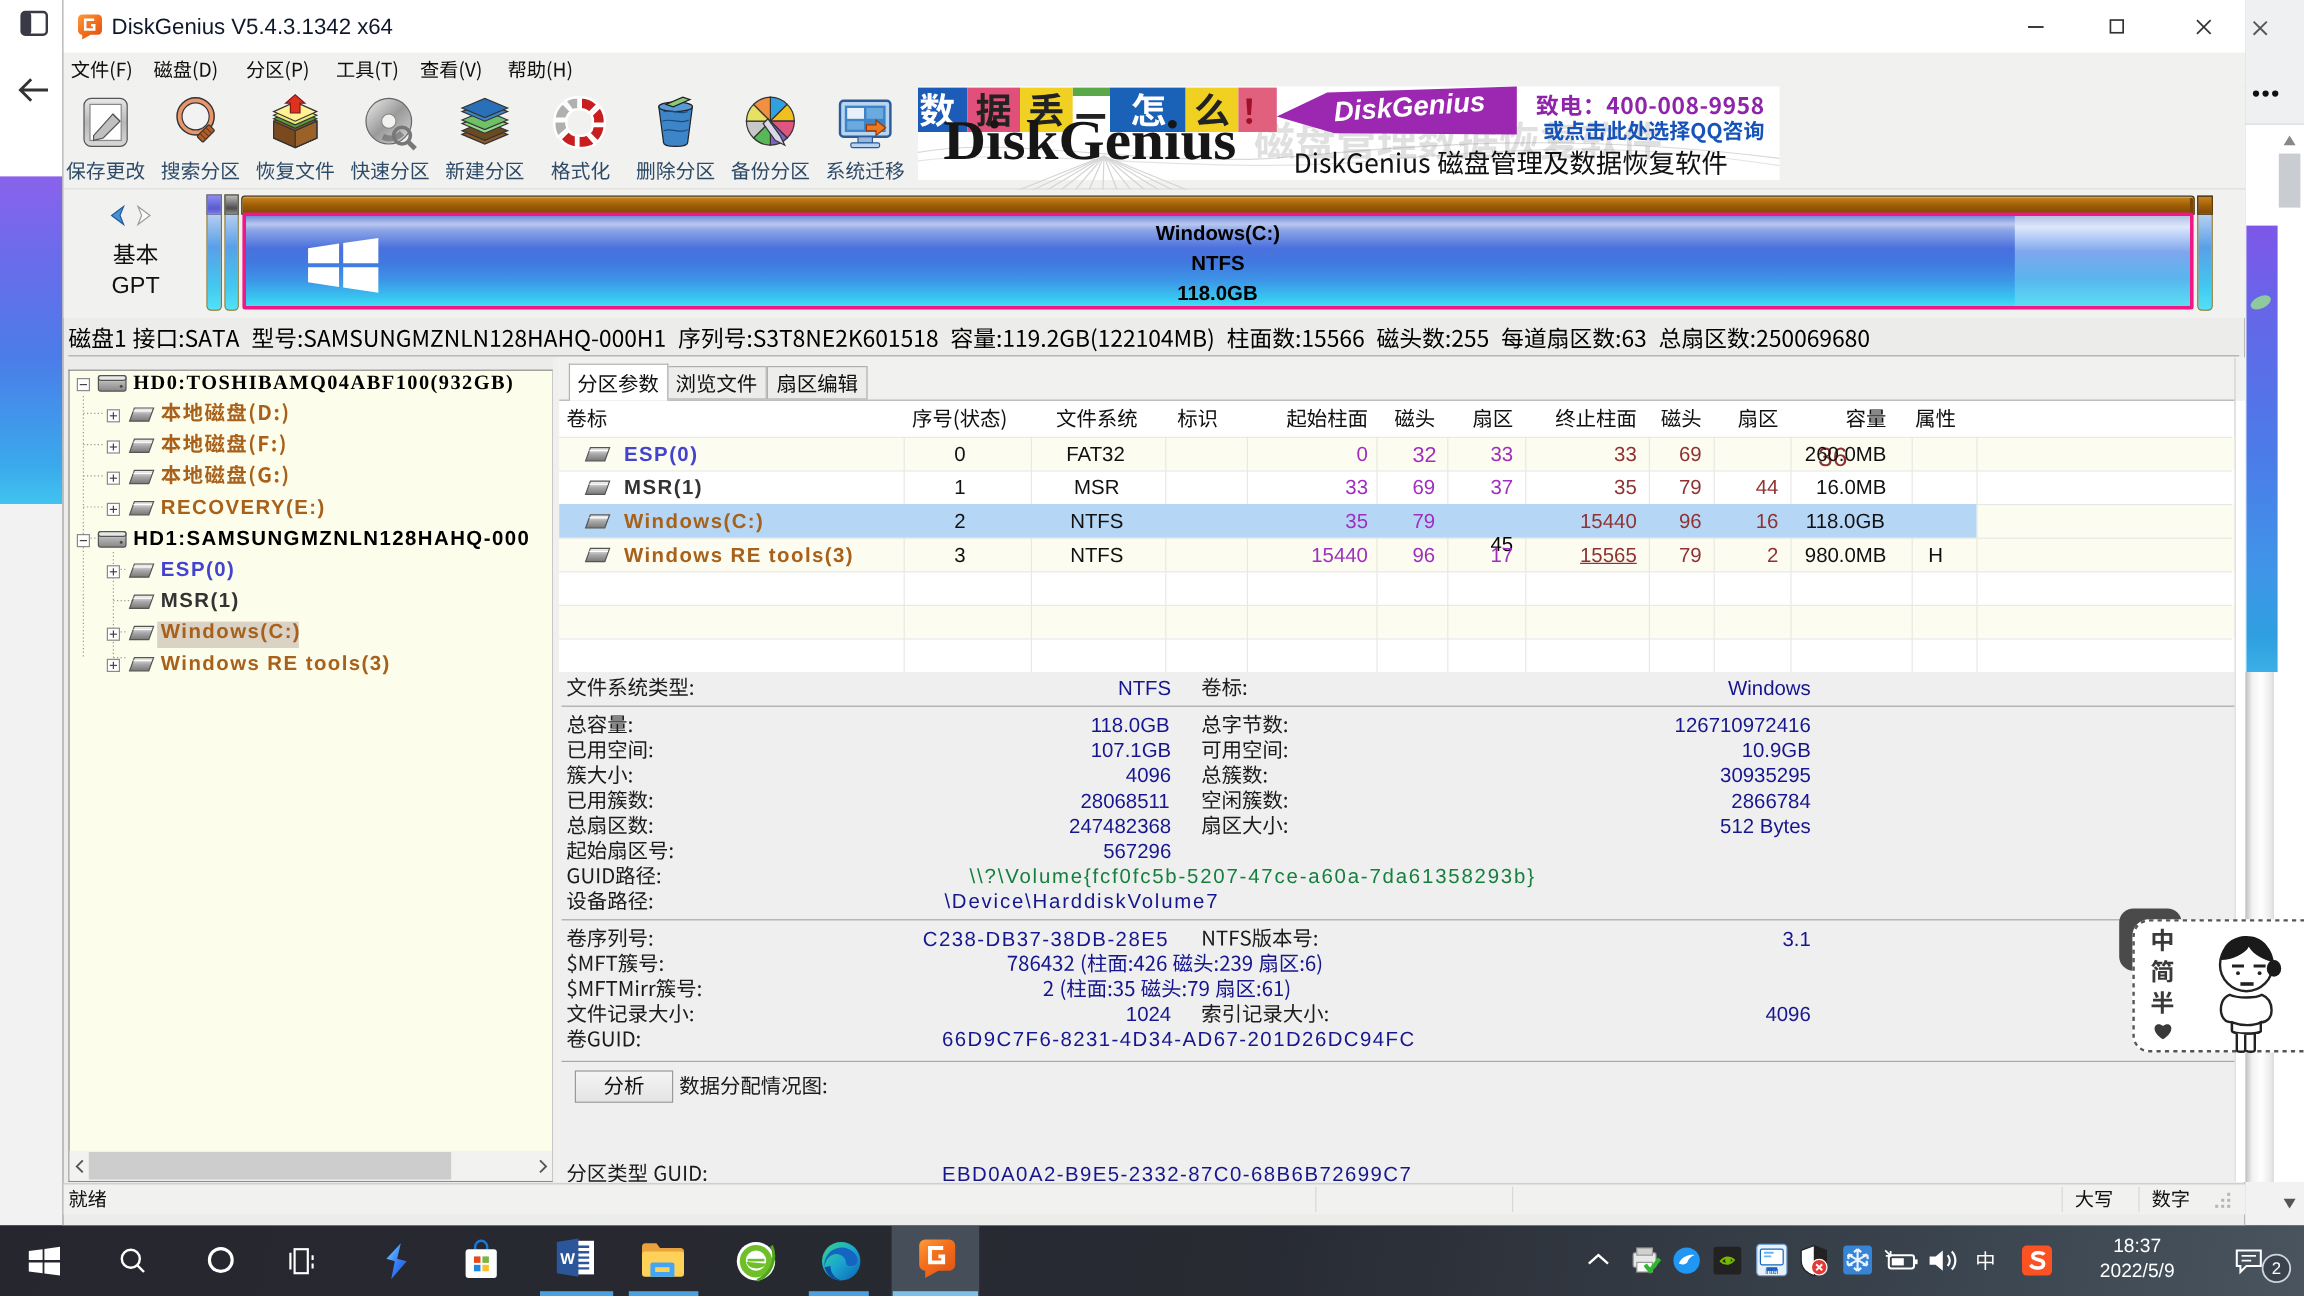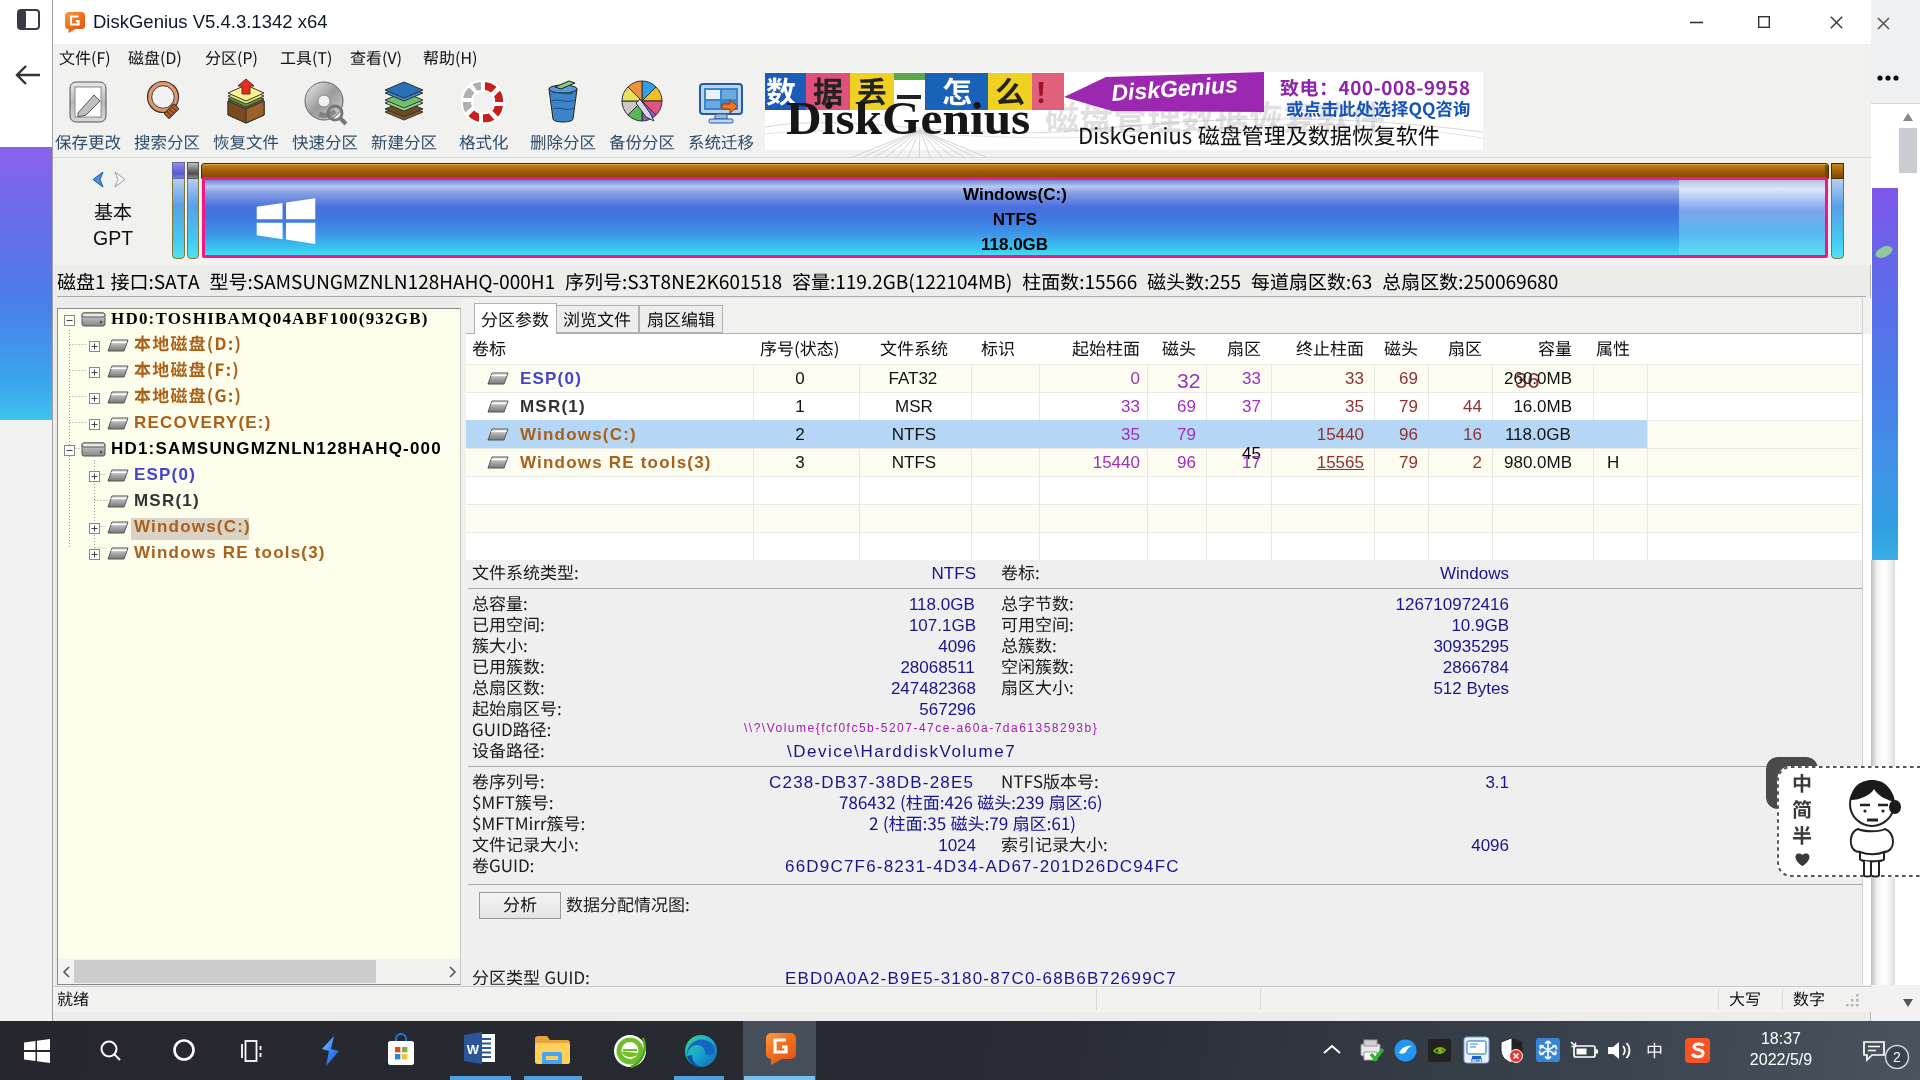--- a/index.html
+++ b/index.html
@@ -1235,21 +1235,21 @@
 <div style="position:absolute;left:1647px;top:364px;width:1px;height:196px;background:#e8e8e4;"></div>
 <div style="position:absolute;left:466px;top:420px;width:1181px;height:28px;background:#b5d7f5;"></div>
 <svg style="position:absolute;left:487px;top:372px;overflow:visible;" width="22" height="13">
     <path d="M5 1 H21 L17 12 H1 Z" fill="url(#pti)" stroke="#555"></path>
     <path d="M4.2 3.5 H19.5" stroke="#fff"></path>
   </svg>
 <div style="position:absolute;left:520.0px;top:369.6px;font-size:17px;color:#4343cf;line-height:1;white-space:pre;font-weight:bold;letter-spacing:1.2px;">ESP(0)</div>
 <div style="position:absolute;left:795.3px;top:369.6px;font-size:17px;color:#111;line-height:1;white-space:pre;">0</div>
 <div style="position:absolute;left:888.5px;top:369.6px;font-size:17px;color:#111;line-height:1;white-space:pre;">FAT32</div>
 <div style="position:absolute;left:1130.5px;top:369.6px;font-size:17px;color:#9f2fbf;line-height:1;white-space:pre;">0</div>
-<div style="position:absolute;left:1177.1px;top:369.6px;font-size:21px;color:#9f2fbf;line-height:1;white-space:pre;">32</div>
+<div style="position:absolute;left:1177.1px;top:369.6px;font-size:18px;color:#9f2fbf;line-height:1;white-space:pre;">32</div>
 <div style="position:absolute;left:1242.1px;top:369.6px;font-size:17px;color:#9f2fbf;line-height:1;white-space:pre;">33</div>
 <div style="position:absolute;left:1345.1px;top:369.6px;font-size:17px;color:#8f3232;line-height:1;white-space:pre;">33</div>
 <div style="position:absolute;left:1399.1px;top:369.6px;font-size:17px;color:#8f3232;line-height:1;white-space:pre;">69</div>
 <div style="position:absolute;left:1515px;top:369.6px;font-size:22px;color:#8f3232;line-height:1;white-space:pre;">36</div>
 <div style="position:absolute;left:1504.0px;top:369.6px;font-size:17px;color:#111;line-height:1;white-space:pre;">260.0MB</div>
 <svg style="position:absolute;left:487px;top:400px;overflow:visible;" width="22" height="13">
     <path d="M5 1 H21 L17 12 H1 Z" fill="url(#pti)" stroke="#555"></path>
     <path d="M4.2 3.5 H19.5" stroke="#fff"></path>
   </svg>
 <div style="position:absolute;left:520.0px;top:397.6px;font-size:17px;color:#333;line-height:1;white-space:pre;font-weight:bold;letter-spacing:1.2px;">MSR(1)</div>
@@ -1425,21 +1425,21 @@
     <g transform="translate(0 17)">
       <use href="#g40047" transform="translate(0 0) scale(0.017 -0.017)"></use>
       <use href="#g40055" transform="translate(11.7 0) scale(0.017 -0.017)"></use>
       <use href="#g40049" transform="translate(24 0) scale(0.017 -0.017)"></use>
       <use href="#g40044" transform="translate(29 0) scale(0.017 -0.017)"></use>
       <use href="#g48def" transform="translate(40.6 0) scale(0.017 -0.017)"></use>
       <use href="#g45f84" transform="translate(57.6 0) scale(0.017 -0.017)"></use>
       <use href="#g4003a" transform="translate(74.6 0) scale(0.017 -0.017)"></use>
     </g>
   </svg>
-<div style="position:absolute;left:744px;top:721.6px;font-size:12px;color:#a21caf;line-height:1;white-space:pre;letter-spacing:1.5px;">\\?\Volume{fcf0fc5b-5207-47ce-a60a-7da61358293b}</div>
+<div style="position:absolute;left:808px;top:721.6px;font-size:17px;color:#15803d;line-height:1;white-space:pre;letter-spacing:1.5px;">\\?\Volume{fcf0fc5b-5207-47ce-a60a-7da61358293b}</div>
 <svg style="position:absolute;left:472px;top:740px;overflow:visible;" width="74" height="22" fill="#1c1c1c">
     <g transform="translate(0 17)">
       <use href="#g48bbe" transform="translate(0 0) scale(0.017 -0.017)"></use>
       <use href="#g45907" transform="translate(17 0) scale(0.017 -0.017)"></use>
       <use href="#g48def" transform="translate(34 0) scale(0.017 -0.017)"></use>
       <use href="#g45f84" transform="translate(51 0) scale(0.017 -0.017)"></use>
       <use href="#g4003a" transform="translate(68 0) scale(0.017 -0.017)"></use>
     </g>
   </svg>
 <div style="position:absolute;left:787.0px;top:742.6px;font-size:17px;color:#16168e;line-height:1;white-space:pre;letter-spacing:1.5px;">\Device\HarddiskVolume7</div>
@@ -1605,21 +1605,21 @@
         <use href="#g4533a" transform="translate(17 0) scale(0.017 -0.017)"></use>
         <use href="#g47c7b" transform="translate(34 0) scale(0.017 -0.017)"></use>
         <use href="#g4578b" transform="translate(51 0) scale(0.017 -0.017)"></use>
         <use href="#g40047" transform="translate(72.4 0) scale(0.017 -0.017)"></use>
         <use href="#g40055" transform="translate(84.1 0) scale(0.017 -0.017)"></use>
         <use href="#g40049" transform="translate(96.4 0) scale(0.017 -0.017)"></use>
         <use href="#g40044" transform="translate(101.4 0) scale(0.017 -0.017)"></use>
         <use href="#g4003a" transform="translate(113.1 0) scale(0.017 -0.017)"></use>
       </g>
     </svg>
-    <div style="position:absolute;left:319px;top:1.6px;font-size:17px;color:#16168e;line-height:1;white-space:pre;letter-spacing:1.2px;">EBD0A0A2-B9E5-3180-87C0-68B6B72699C7</div>
+    <div style="position:absolute;left:319px;top:1.6px;font-size:17px;color:#16168e;line-height:1;white-space:pre;letter-spacing:1.2px;">EBD0A0A2-B9E5-2332-87C0-68B6B72699C7</div>
   </div>
 <div style="position:absolute;left:1766px;top:757px;width:52px;height:52px;border-radius:12px;background:#4a4a4a;"></div>
 <div style="position:absolute;left:1777px;top:766px;width:160px;height:111px;border-radius:14px;background:#fff;"></div>
 <svg style="position:absolute;left:1777px;top:766px;overflow:visible;" width="160" height="111">
     <rect x="1" y="1" width="158" height="109" rx="13" fill="none" stroke="#555" stroke-width="2" stroke-dasharray="3.5 3.5"></rect>
   </svg>
 <svg style="position:absolute;left:1792px;top:771px;overflow:visible;" width="21" height="27" fill="#3a3a3a">
     <g transform="translate(0 20)">
       <use href="#g74e2d" transform="translate(0 0) scale(0.02 -0.02)"></use>
     </g>

